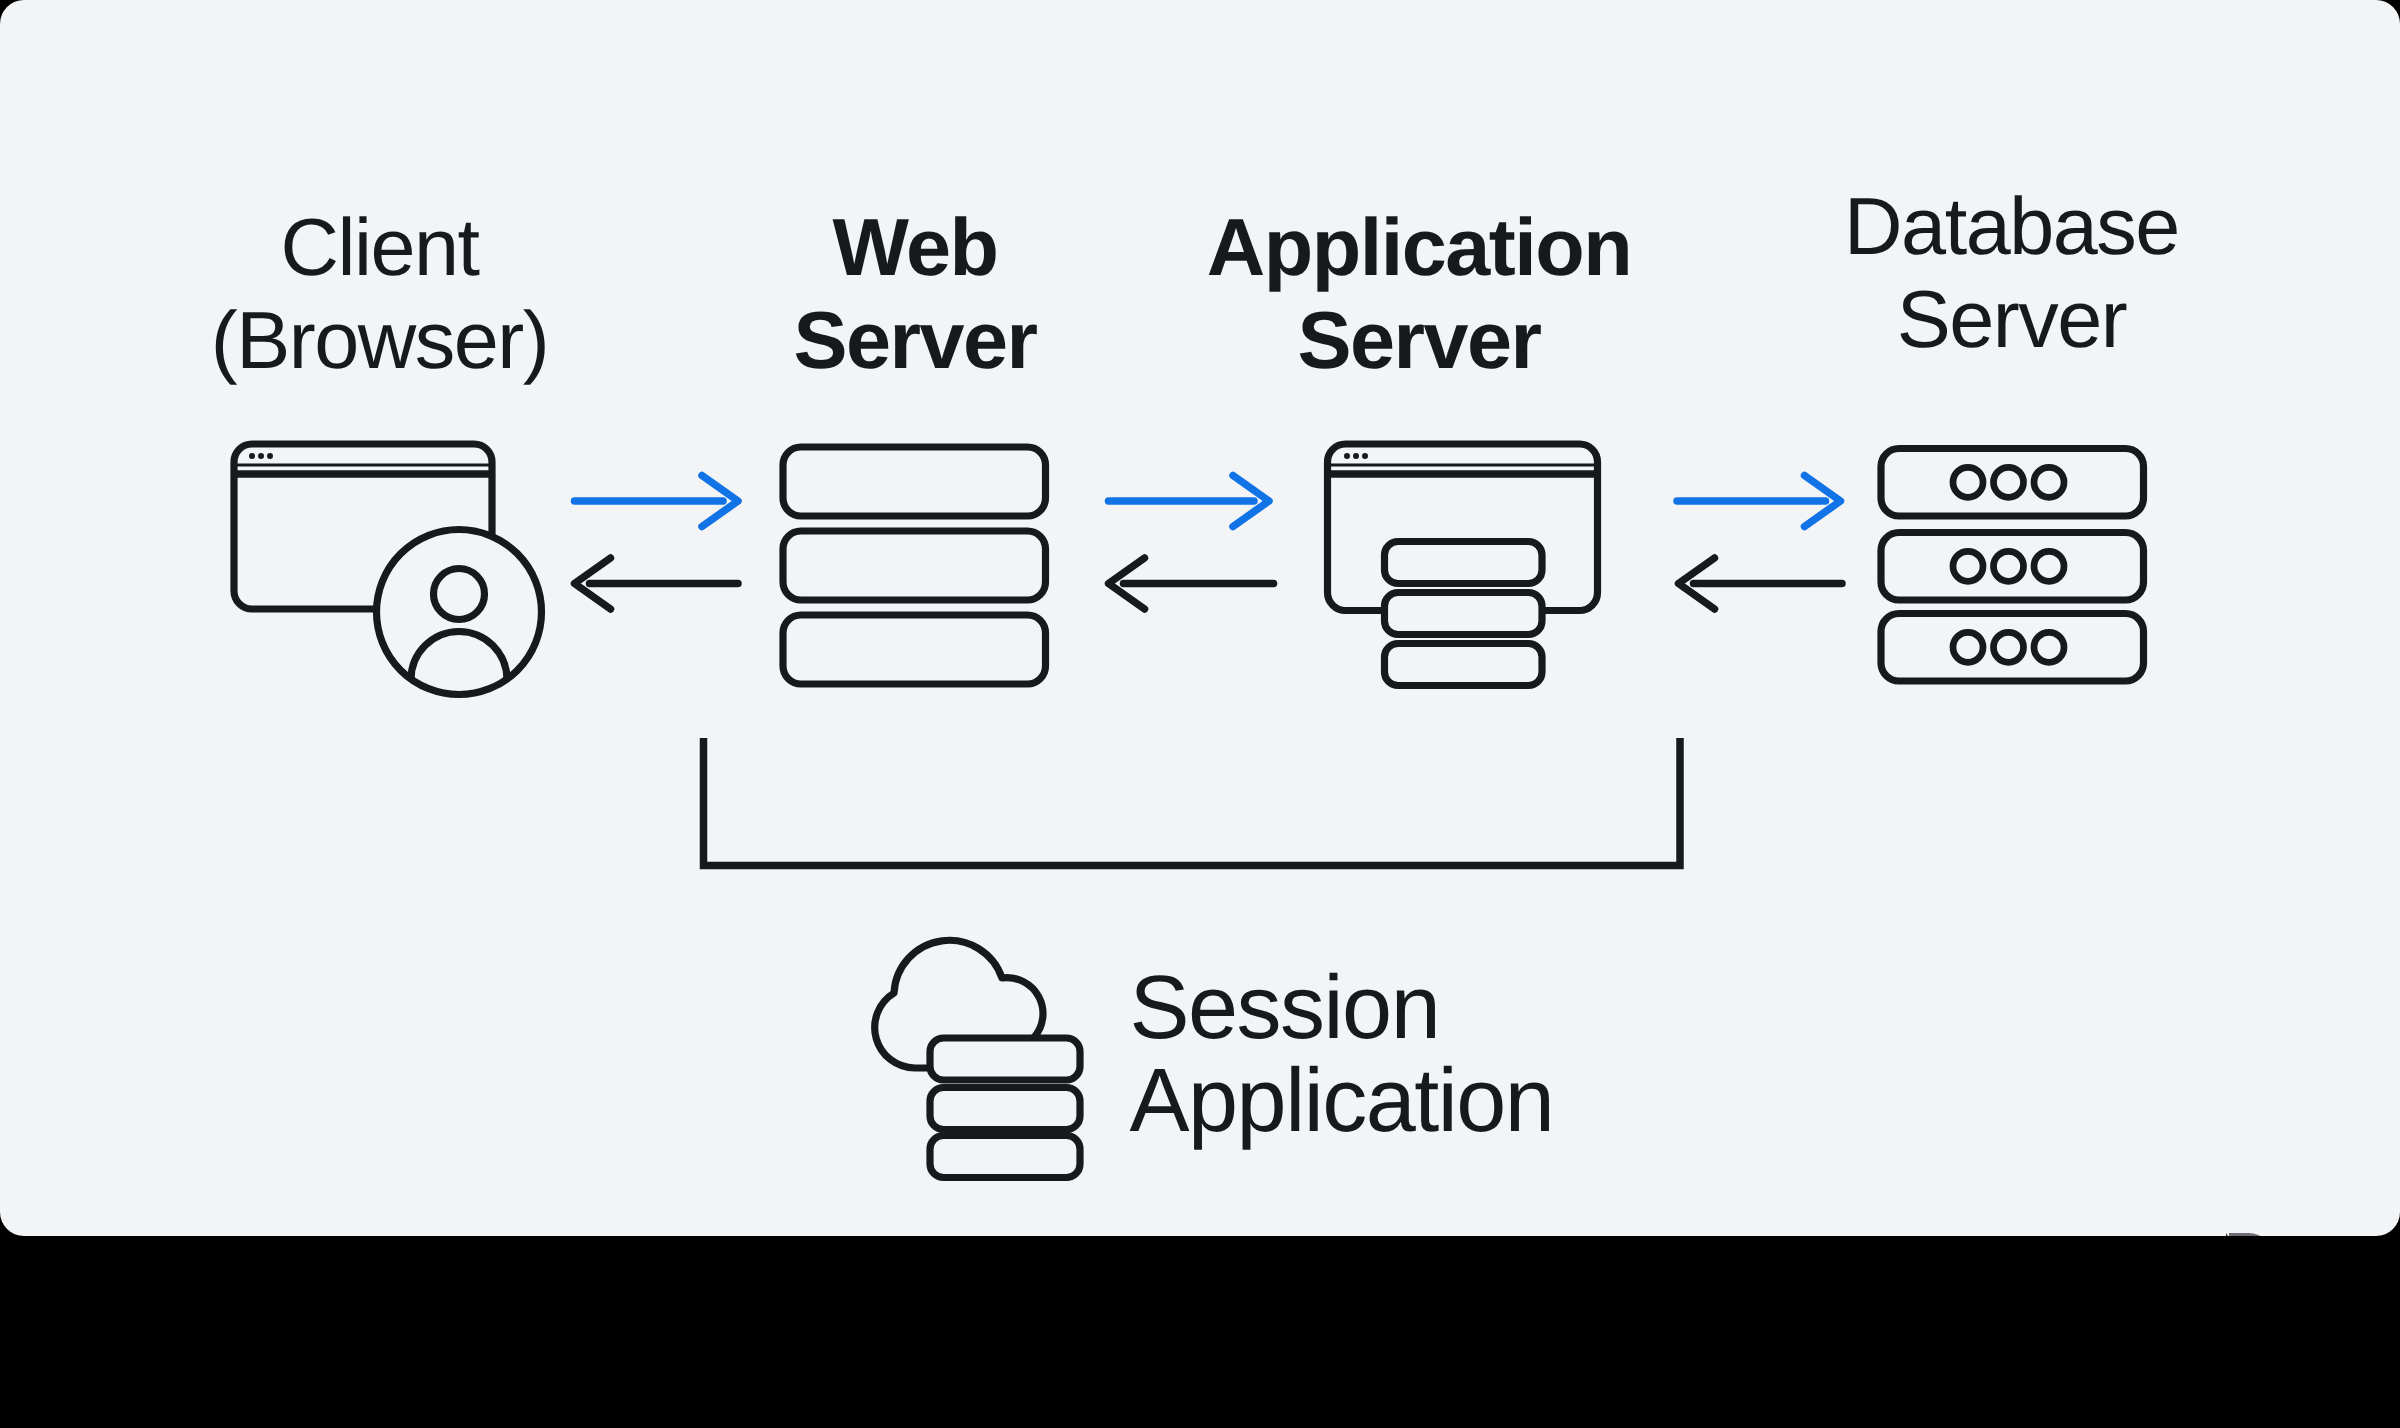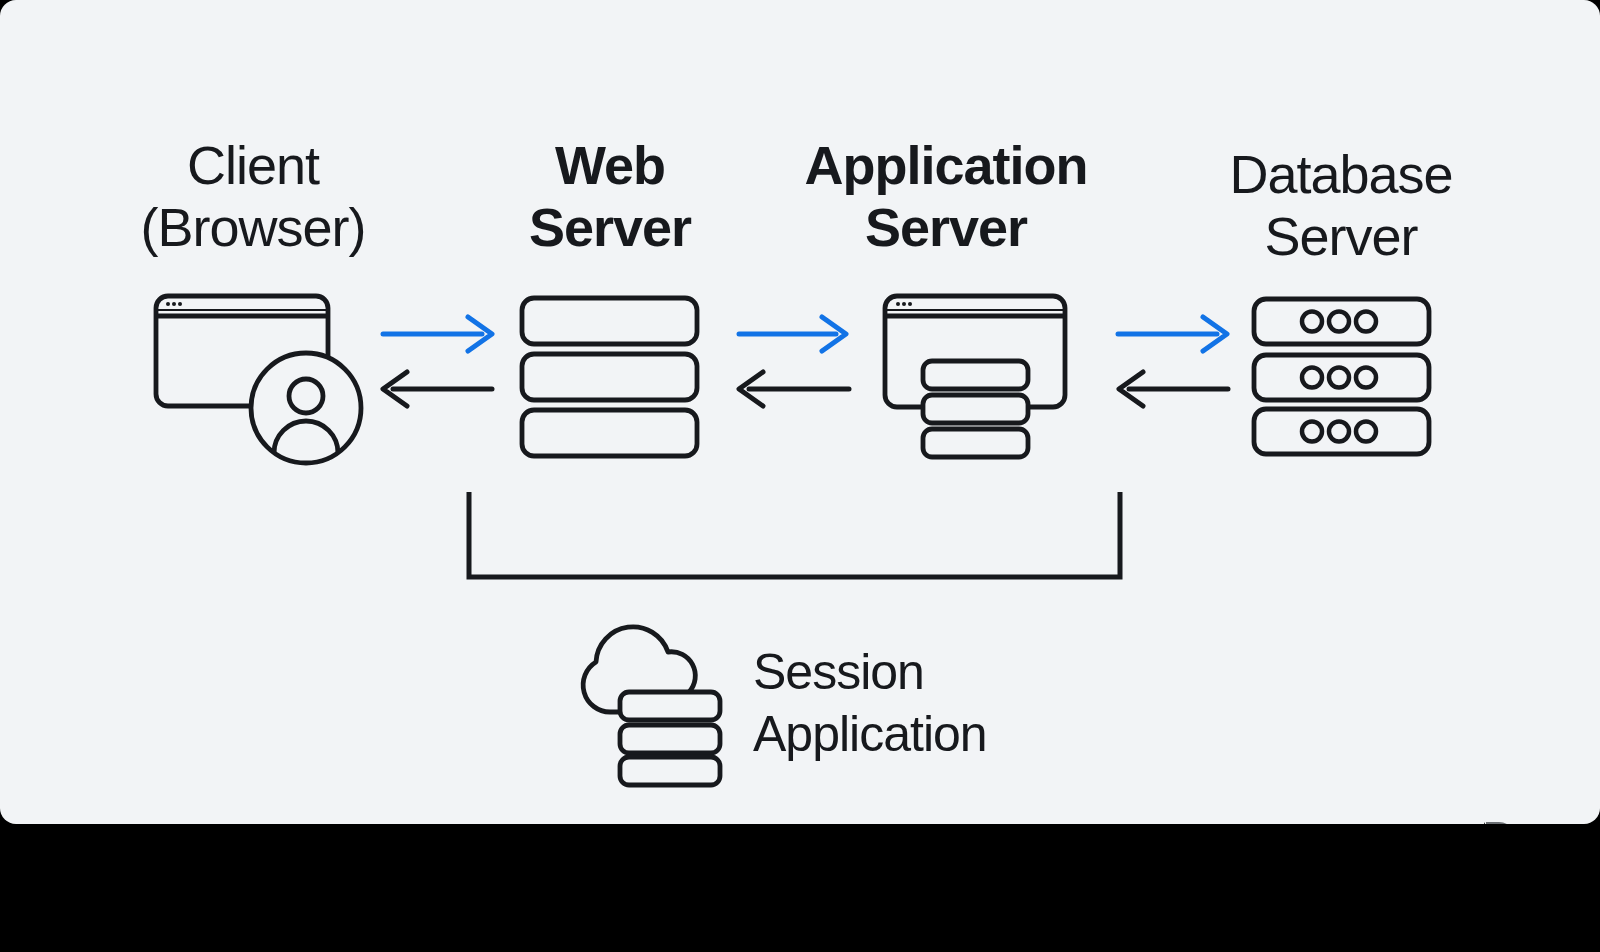--- a/index.html
+++ b/index.html
@@ -23,31 +23,31 @@
     text-align:center;
     font-size:54px;
     line-height:62px;
     font-weight:400;
     letter-spacing:-1px;
     color:#17191d;
   }
   .h-client{left:33px;top:134px;}
   .h-web{left:390px;top:134px;font-weight:bold;}
   .h-app{left:726px;top:134px;font-weight:bold;}
-  .h-db{left:1121px;top:143px;}
+  .h-db{left:1121px;top:120px;}
   .icon{position:absolute;}
   .i-client{left:150px;top:293px;}
   .i-web{left:519px;top:295px;}
   .i-app{left:882px;top:293px;}
   .i-db{left:1251px;top:296px;}
   .i-session{left:566px;top:618px;}
   .overlay{position:absolute;left:0;top:0;pointer-events:none;}
   .session-label{
     position:absolute;left:753px;top:641px;
-    font-size:50px;line-height:62px;font-weight:400;
+    font-size:60px;line-height:62px;font-weight:400;
     letter-spacing:-1px;color:#17191d;text-align:left;
     width:500px;
   }
   .logo{position:absolute;left:1484px;top:822px;}
 </style>
 </head>
 <body>
 
 <div class="canvas">
 

